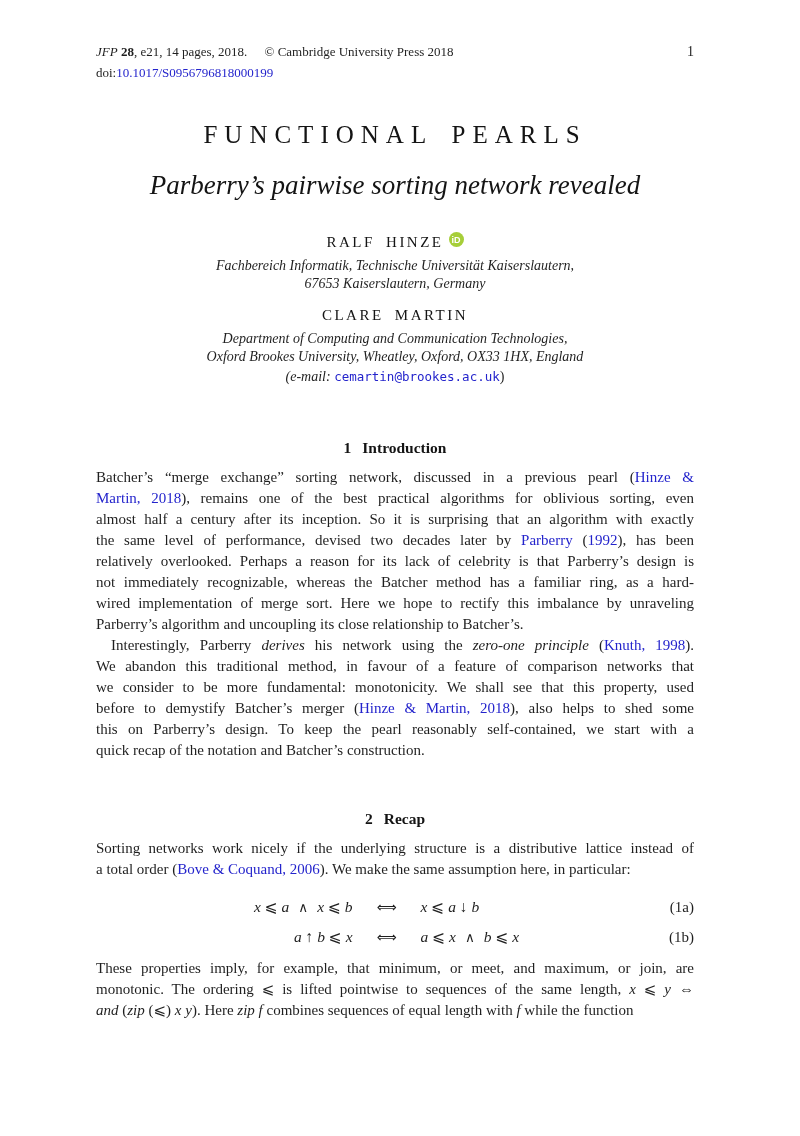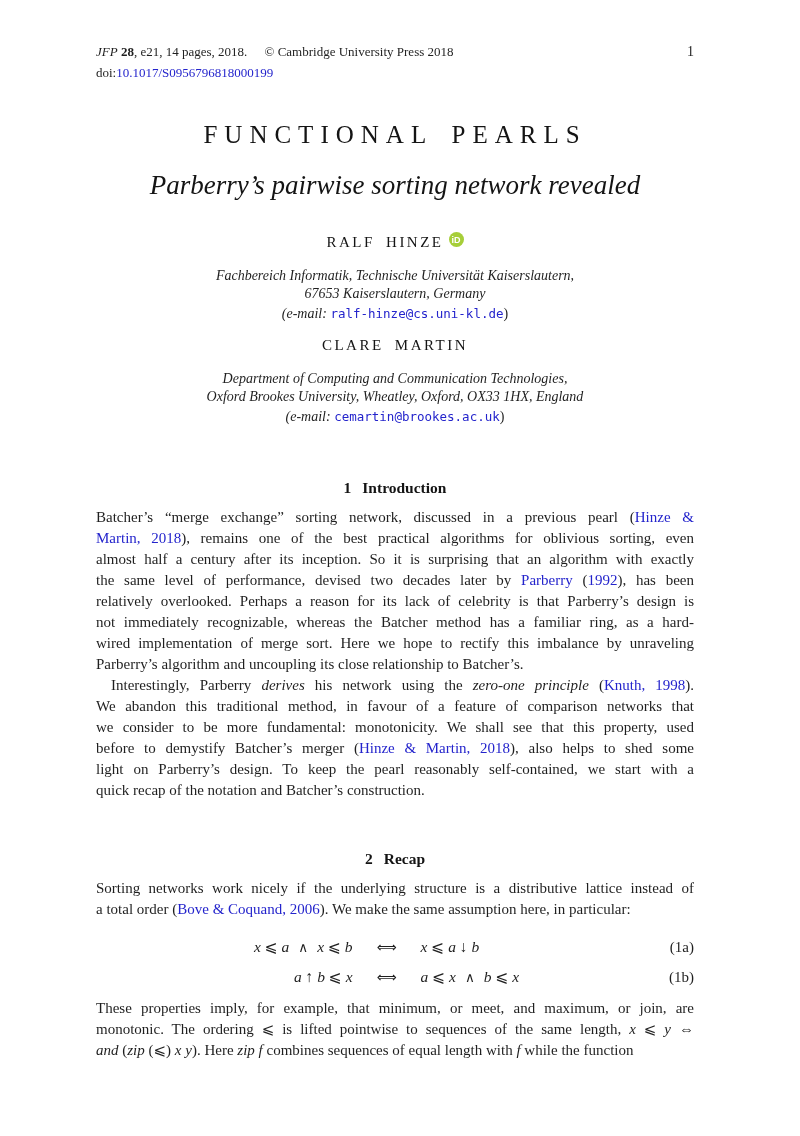--- a/index.html
+++ b/index.html
@@ -33,21 +33,21 @@
   .author-block { text-align: center; }
   .ab-1 { margin-top: 30px; }
   .ab-2 { margin-top: 13px; }
   .author-name { font-size: 15px; letter-spacing: 2.5px; word-spacing: 5px;
                  line-height: 18px; color: #141414; }
   .orcid { display: inline-flex; width: 15px; height: 15px; border-radius: 50%;
            background: #A6CE39; color: #ffffff; font-size: 9px; font-weight: bold;
            align-items: center; justify-content: center; letter-spacing: 0;
            font-family: "Liberation Sans", "DejaVu Sans", sans-serif;
            vertical-align: 4px; margin-left: 5px; text-align: right; }
-  .affil { margin-top: 16px; font-size: 14px; font-style: italic; line-height: 18px; }
+  .affil { margin-top: 6px; font-size: 14px; font-style: italic; line-height: 18px; }
   .email-line { margin-top: 2px; font-size: 14px; line-height: 18px; }
   .email-prefix { font-style: italic; }
   .mono { font-family: "DejaVu Sans Mono", "Liberation Mono", monospace;
           font-size: 12.5px; color: #2424cc; }
   
   .section-1 { margin-top: 52px; }
   .section-2 { margin-top: 48px; }
   .sec-head { margin: 0; text-align: center; font-size: 15.5px; font-weight: bold;
               line-height: 20px; color: #141414; }
   .sht { margin-left: 11px; }
@@ -94,23 +94,20 @@
   <h1 class="article-title">Parberry’s pairwise sorting network revealed</h1>
 
   <div class="author-block ab-1">
     <div class="author-name">
       <span>RALF HINZE</span><span class="orcid">iD</span>
     </div>
     <div class="affil">
       <div>Fachbereich Informatik, Technische Universität Kaiserslautern,</div>
       <div>67653 Kaiserslautern, Germany</div>
     </div>
-    <div class="email-line">
-      <span class="email-prefix">(e-mail: </span><a class="mono">ralf-hinze@cs.uni-kl.de</a><span>)</span>
-    </div>
   </div>
 
   <div class="author-block ab-2">
     <div class="author-name">
       <span>CLARE MARTIN</span>
     </div>
     <div class="affil">
       <div>Department of Computing and Communication Technologies,</div>
       <div>Oxford Brookes University, Wheatley, Oxford, OX33 1HX, England</div>
     </div>
@@ -132,21 +129,21 @@
           <div class="tline"><span>relatively overlooked. Perhaps a reason for its lack of celebrity is that Parberry’s design is</span></div>
           <div class="tline"><span>not immediately recognizable, whereas the Batcher method has a familiar ring, as a hard-</span></div>
           <div class="tline"><span>wired implementation of merge sort. Here we hope to rectify this imbalance by unraveling</span></div>
           <div class="tline lastline"><span>Parberry’s algorithm and uncoupling its close relationship to Batcher’s.</span></div>
         </div>
         <div class="para">
           <div class="tline indent"><span>Interestingly, Parberry </span><span class="it">derives</span><span> his network using the </span><span class="it">zero-one principle</span><span> (</span><span class="lnk">Knuth, 1998</span><span>).</span></div>
           <div class="tline"><span>We abandon this traditional method, in favour of a feature of comparison networks that</span></div>
           <div class="tline"><span>we consider to be more fundamental: monotonicity. We shall see that this property, used</span></div>
           <div class="tline"><span>before to demystify Batcher’s merger (</span><span class="lnk">Hinze &amp; Martin, 2018</span><span>), also helps to shed some</span></div>
-          <div class="tline"><span>light on Parberry’s design. To keep the pearl reasonably self-contained, we start with a</span></div>
+          <div class="tline"><span>this on Parberry’s design. To keep the pearl reasonably self-contained, we start with a</span></div>
           <div class="tline lastline"><span>quick recap of the notation and Batcher’s construction.</span></div>
         </div>
       </div>
   </section>
 
   <section class="section-2">
     <h2 class="sec-head">
       <span class="shn">2</span><span class="sht">Recap</span>
     </h2>
     <div class="blocks">

